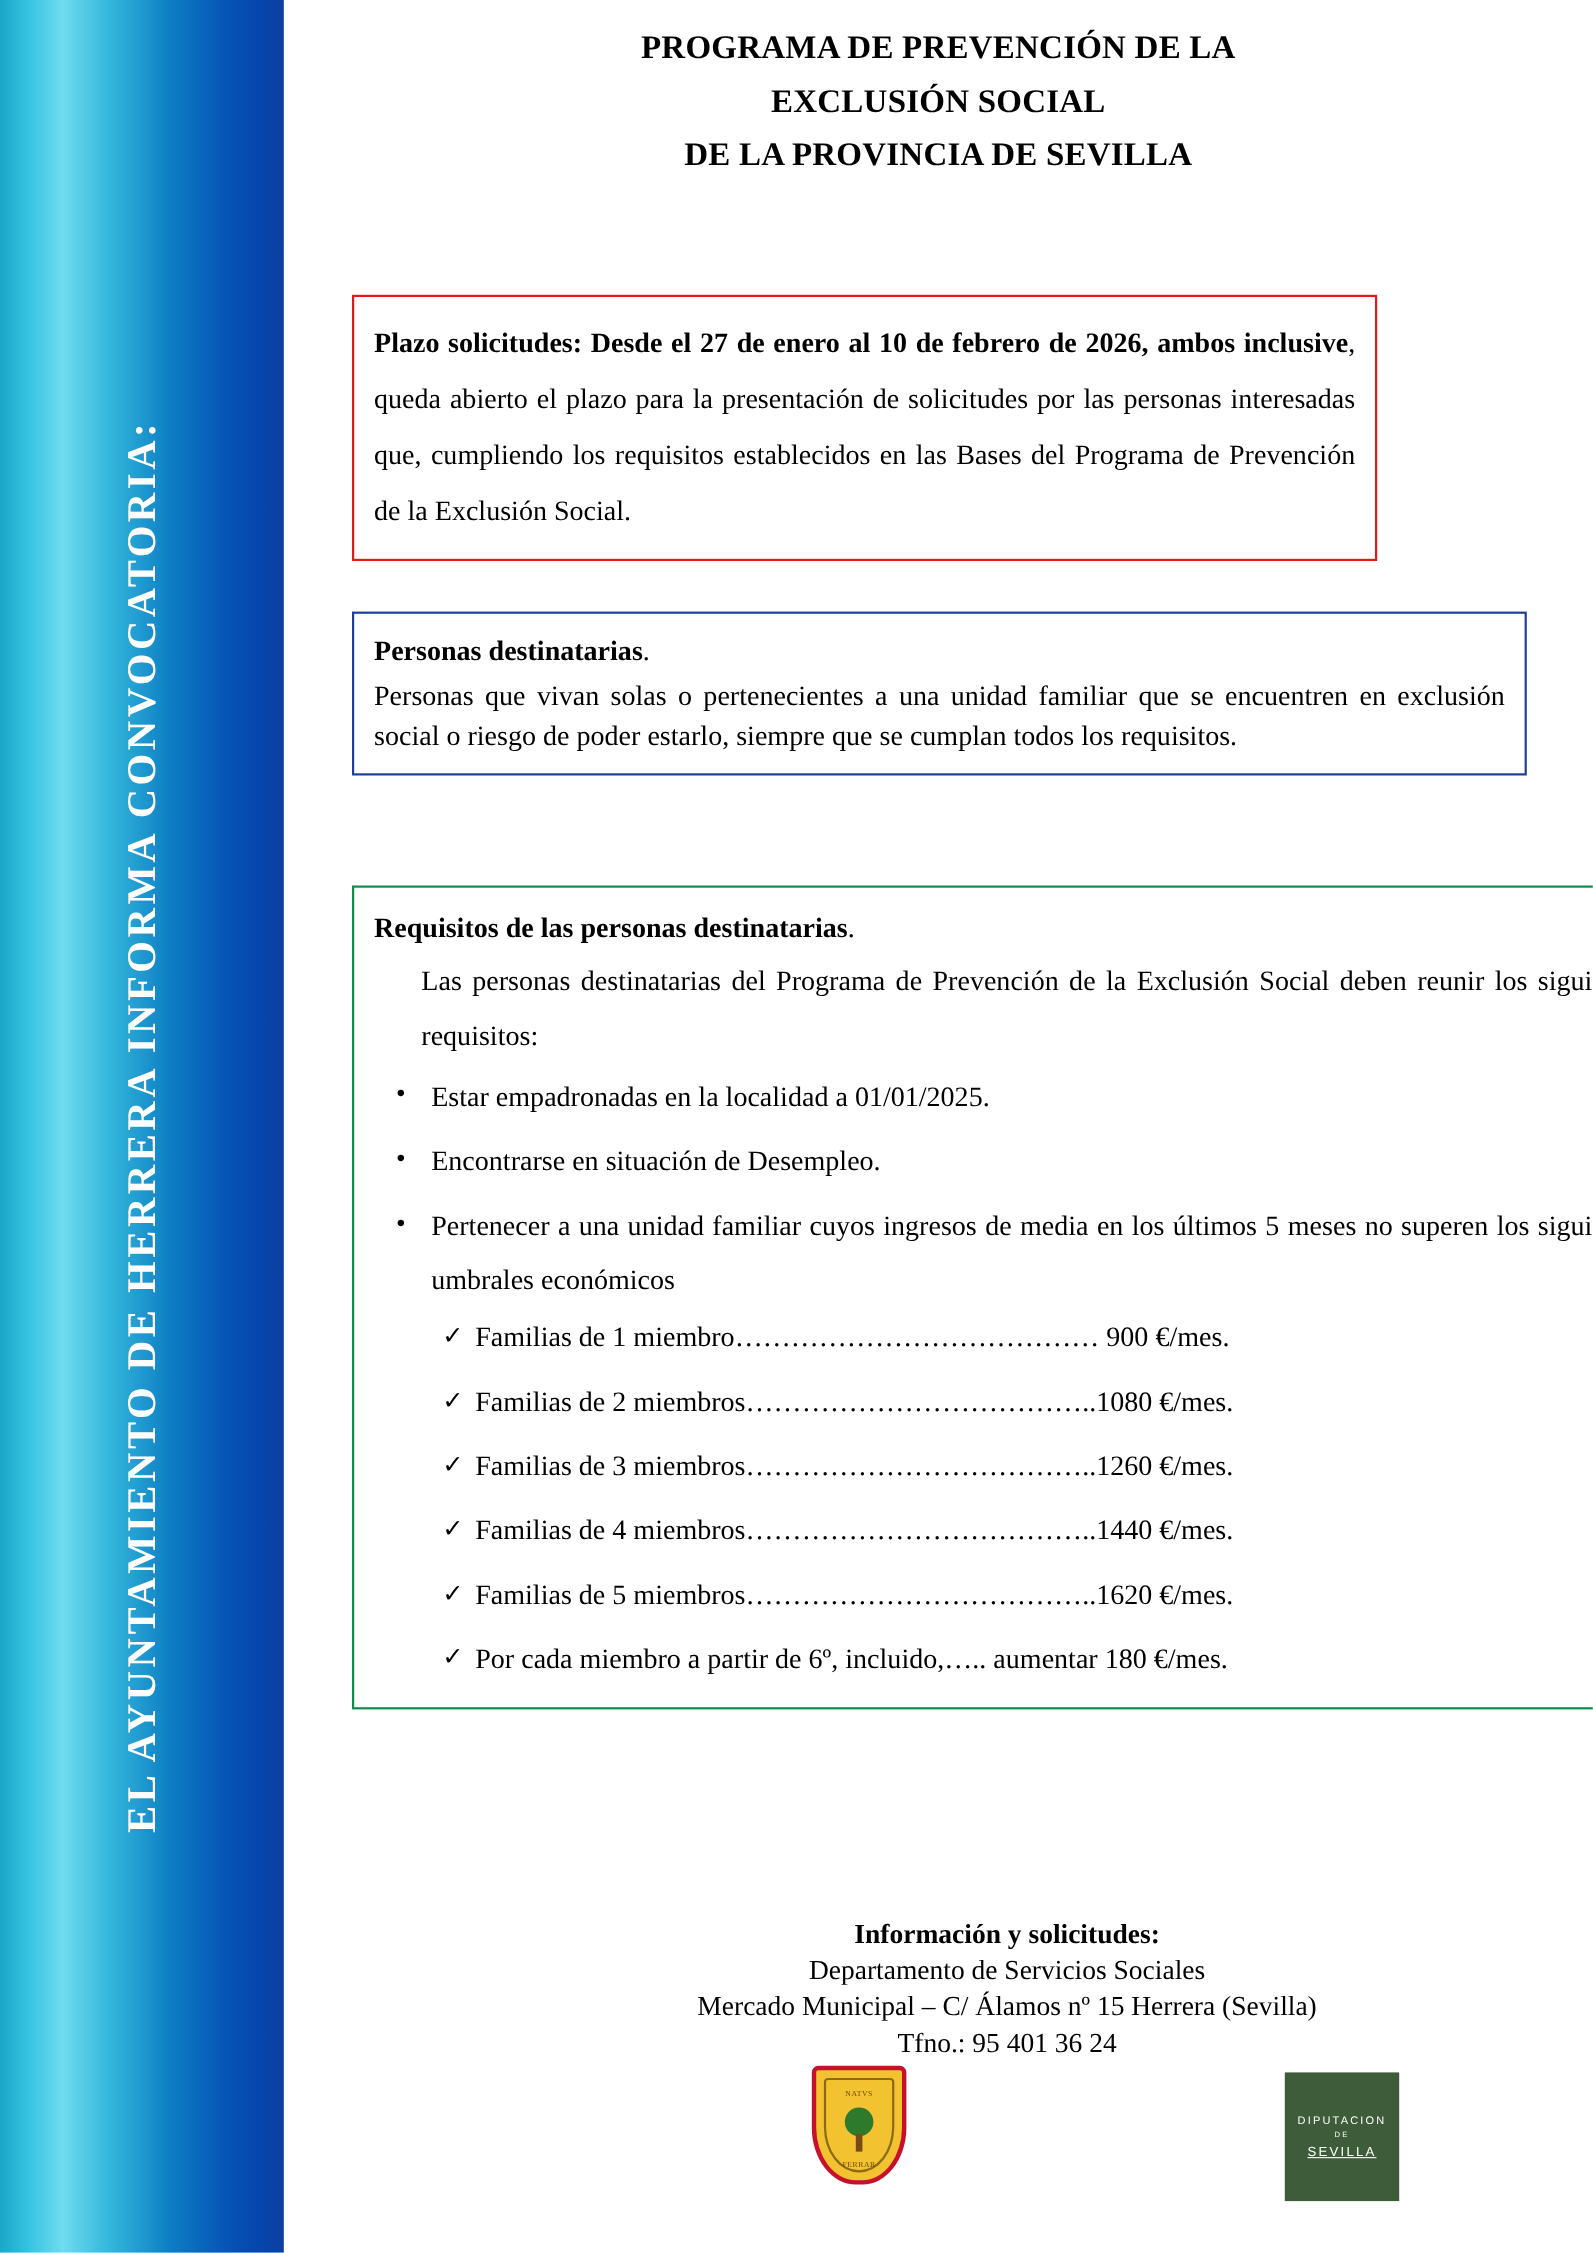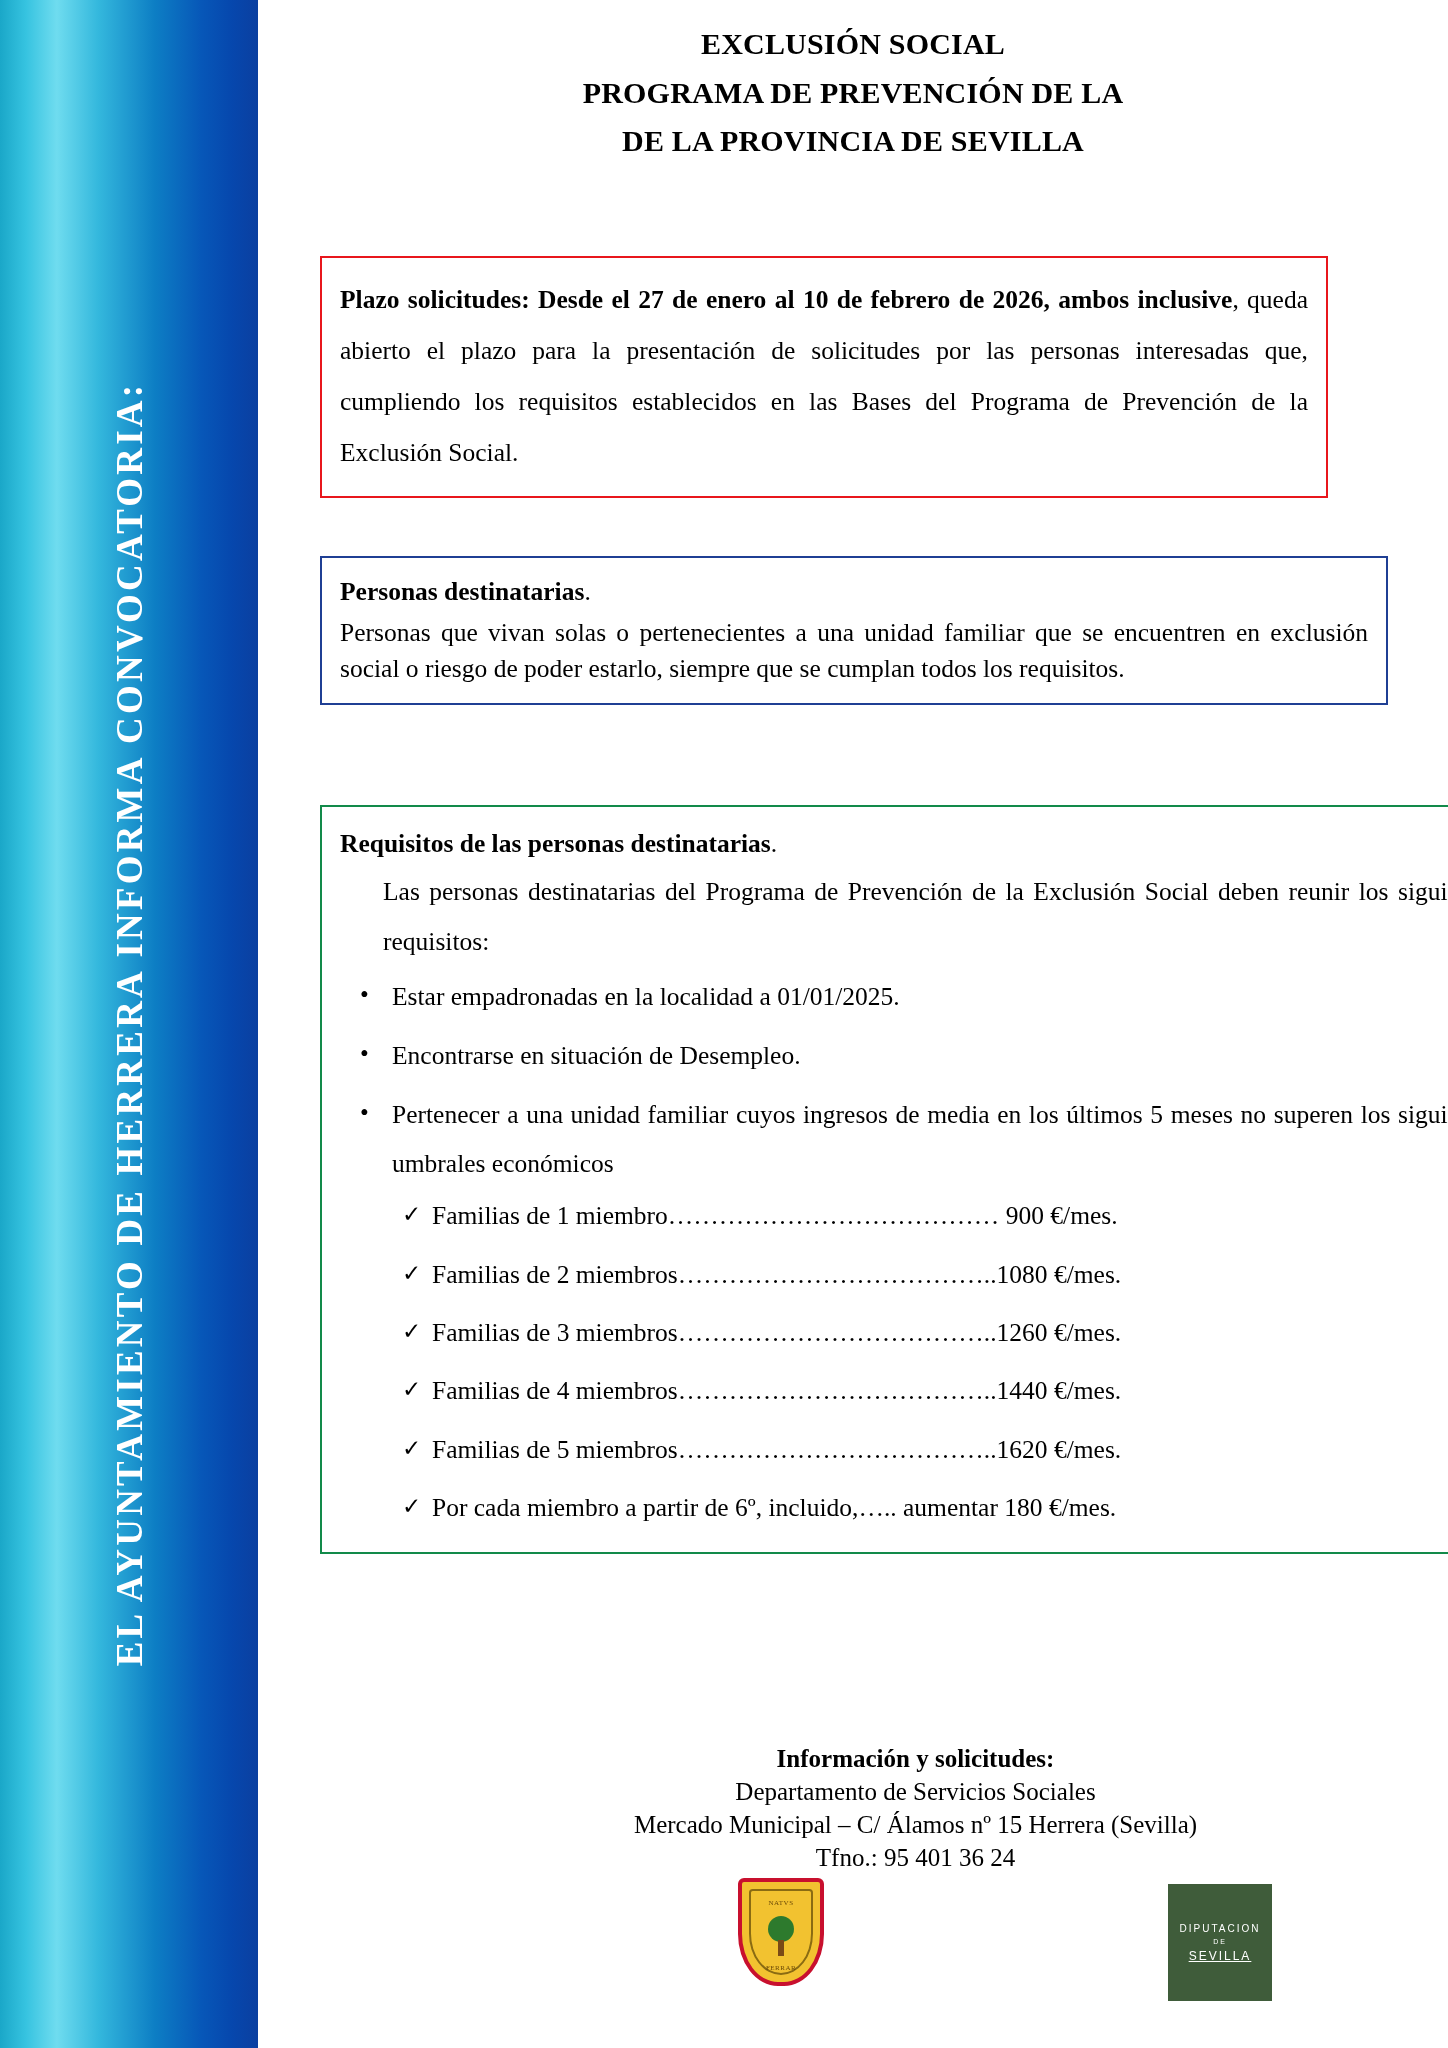--- a/index.html
+++ b/index.html
@@ -78,22 +78,22 @@
     position: absolute;
     box-sizing: border-box;
     background: #ffffff;
   }
   .box p {
     margin: 0;
   }
 
   .box-plazo {
     left: 62px;
-    top: 256px;
-    width: 1008px;
+    top: 268px;
+    width: 932px;
     border: 2px solid #e8161c;
     padding: 16px 18px 18px 18px;
   }
   .box-plazo p {
     font-size: 25.5px;
     line-height: 2.0;
     text-align: justify;
     text-justify: inter-word;
   }
   .box-plazo b { font-weight: bold; }
@@ -277,22 +277,22 @@
 </head>
 <body>
 
 <div class="side-band">
   <div class="side-band-text">EL AYUNTAMIENTO DE HERRERA INFORMA  CONVOCATORIA:</div>
 </div>
 
 <div class="content">
 
   <h1 class="doc-title">
+    <span class="line">PROGRAMA DE PREVENCIÓN DE LA</span>
     <span class="line">EXCLUSIÓN SOCIAL</span>
-    <span class="line">PROGRAMA DE PREVENCIÓN DE LA</span>
     <span class="line">DE LA PROVINCIA DE SEVILLA</span>
   </h1>
 
   <div class="box box-plazo">
     <p><b>Plazo solicitudes: Desde el 27 de enero al 10 de febrero de 2026, ambos inclusive</b><span>, queda abierto el plazo para la presentación de solicitudes por las personas interesadas que, cumpliendo los requisitos establecidos en las Bases del Programa de Prevención de la Exclusión Social.</span></p>
   </div>
 
   <div class="box box-destinatarias">
     <p class="head"><b>Personas destinatarias</b><span>.</span></p>
     <p class="body">Personas que vivan solas o pertenecientes a una unidad familiar que se encuentren en exclusión social o riesgo de poder estarlo, siempre que se cumplan todos los requisitos.</p>

